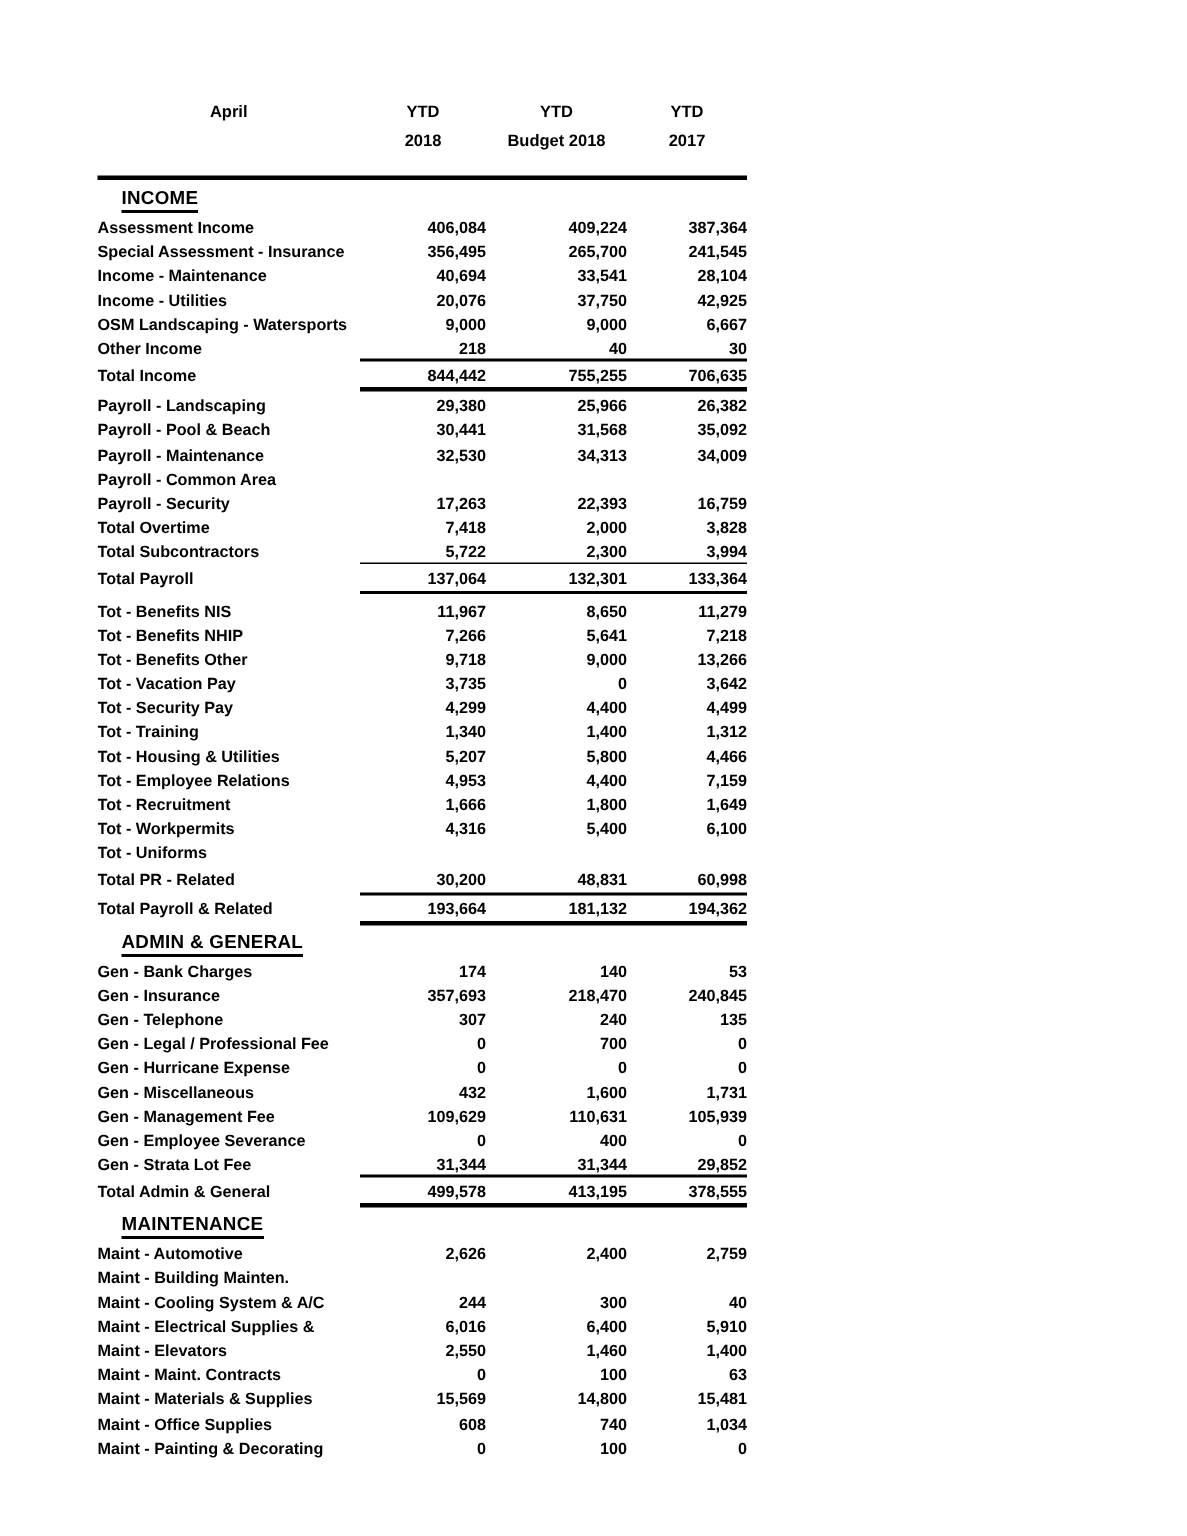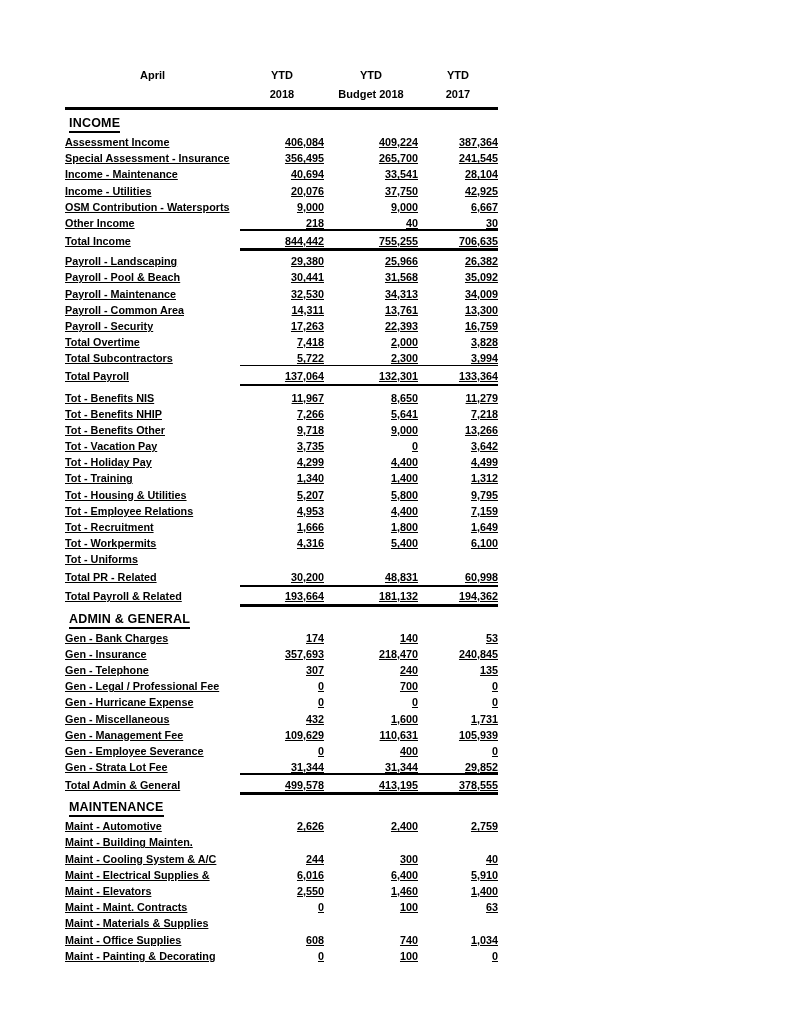--- a/index.html
+++ b/index.html
@@ -13,49 +13,48 @@
   }
   .report {
     position:absolute;
     left:65px; top:66px;
     width:433px;
   }
   
   .hdr {
     display:grid;
     grid-template-columns:175px 84px 94px 80px;
-    padding-bottom:3px;
+    padding-bottom:13px;
     border-bottom:3px solid #000;
   }
   .hdr .h-cell {
     text-align:center;
     font-weight:700;
     font-size:11px;
     line-height:19px;
     white-space:pre-line;
   }
   
-  .heading-wrap { margin:3px 0 3px 4px; height:18px; }
+  .heading-wrap { margin:3px 0 3px 16px; height:18px; }
   .section-heading {
     display:inline-block;
     font-size:12.5px;
     font-weight:700;
     letter-spacing:0.2px;
     border-bottom:2px solid #000;
     padding-bottom:1px;
   }
   
   .row {
     display:grid;
     grid-template-columns:175px 258px;
     height:16.2px;
     align-items:center;
     font-size:10.8px;
     font-weight:700;
-    text-decoration:underline;
   }
   .row .label {
     white-space:nowrap;
     overflow:hidden;
   }
   .row .nums {
     position:relative;
     display:grid;
     grid-template-columns:84px 94px 80px;
     height:100%;
@@ -123,21 +122,21 @@
   <div class="row">
     <div class="label">Income - Utilities</div>
     <div class="nums">
       <div class="num">20,076</div>
       <div class="num">37,750</div>
       <div class="num">42,925</div>
     </div>
   </div>
 
   <div class="row">
-    <div class="label">OSM Contribution - Watersports</div>
+    <div class="label">OSM Landscaping - Watersports</div>
     <div class="nums">
       <div class="num">9,000</div>
       <div class="num">9,000</div>
       <div class="num">6,667</div>
     </div>
   </div>
 
   <div class="row rule-thin">
     <div class="label">Other Income</div>
     <div class="nums">
@@ -182,25 +181,20 @@
     <div class="label">Payroll - Maintenance</div>
     <div class="nums">
       <div class="num">32,530</div>
       <div class="num">34,313</div>
       <div class="num">34,009</div>
     </div>
   </div>
 
   <div class="row">
     <div class="label">Payroll - Common Area</div>
-    <div class="nums">
-      <div class="num">14,311</div>
-      <div class="num">13,761</div>
-      <div class="num">13,300</div>
-    </div>
   </div>
 
   <div class="row">
     <div class="label">Payroll - Security</div>
     <div class="nums">
       <div class="num">17,263</div>
       <div class="num">22,393</div>
       <div class="num">16,759</div>
     </div>
   </div>
@@ -262,21 +256,21 @@
   <div class="row">
     <div class="label">Tot - Vacation Pay</div>
     <div class="nums">
       <div class="num">3,735</div>
       <div class="num">0</div>
       <div class="num">3,642</div>
     </div>
   </div>
 
   <div class="row">
-    <div class="label">Tot - Holiday Pay</div>
+    <div class="label">Tot - Security Pay</div>
     <div class="nums">
       <div class="num">4,299</div>
       <div class="num">4,400</div>
       <div class="num">4,499</div>
     </div>
   </div>
 
   <div class="row">
     <div class="label">Tot - Training</div>
     <div class="nums">
@@ -284,21 +278,21 @@
       <div class="num">1,400</div>
       <div class="num">1,312</div>
     </div>
   </div>
 
   <div class="row">
     <div class="label">Tot - Housing &amp; Utilities</div>
     <div class="nums">
       <div class="num">5,207</div>
       <div class="num">5,800</div>
-      <div class="num">9,795</div>
+      <div class="num">4,466</div>
     </div>
   </div>
 
   <div class="row">
     <div class="label">Tot - Employee Relations</div>
     <div class="nums">
       <div class="num">4,953</div>
       <div class="num">4,400</div>
       <div class="num">7,159</div>
     </div>
@@ -492,20 +486,25 @@
     <div class="label">Maint - Maint. Contracts</div>
     <div class="nums">
       <div class="num">0</div>
       <div class="num">100</div>
       <div class="num">63</div>
     </div>
   </div>
 
   <div class="row">
     <div class="label">Maint - Materials &amp; Supplies</div>
+    <div class="nums">
+      <div class="num">15,569</div>
+      <div class="num">14,800</div>
+      <div class="num">15,481</div>
+    </div>
   </div>
 
   <div class="row">
     <div class="label">Maint - Office Supplies</div>
     <div class="nums">
       <div class="num">608</div>
       <div class="num">740</div>
       <div class="num">1,034</div>
     </div>
   </div>

